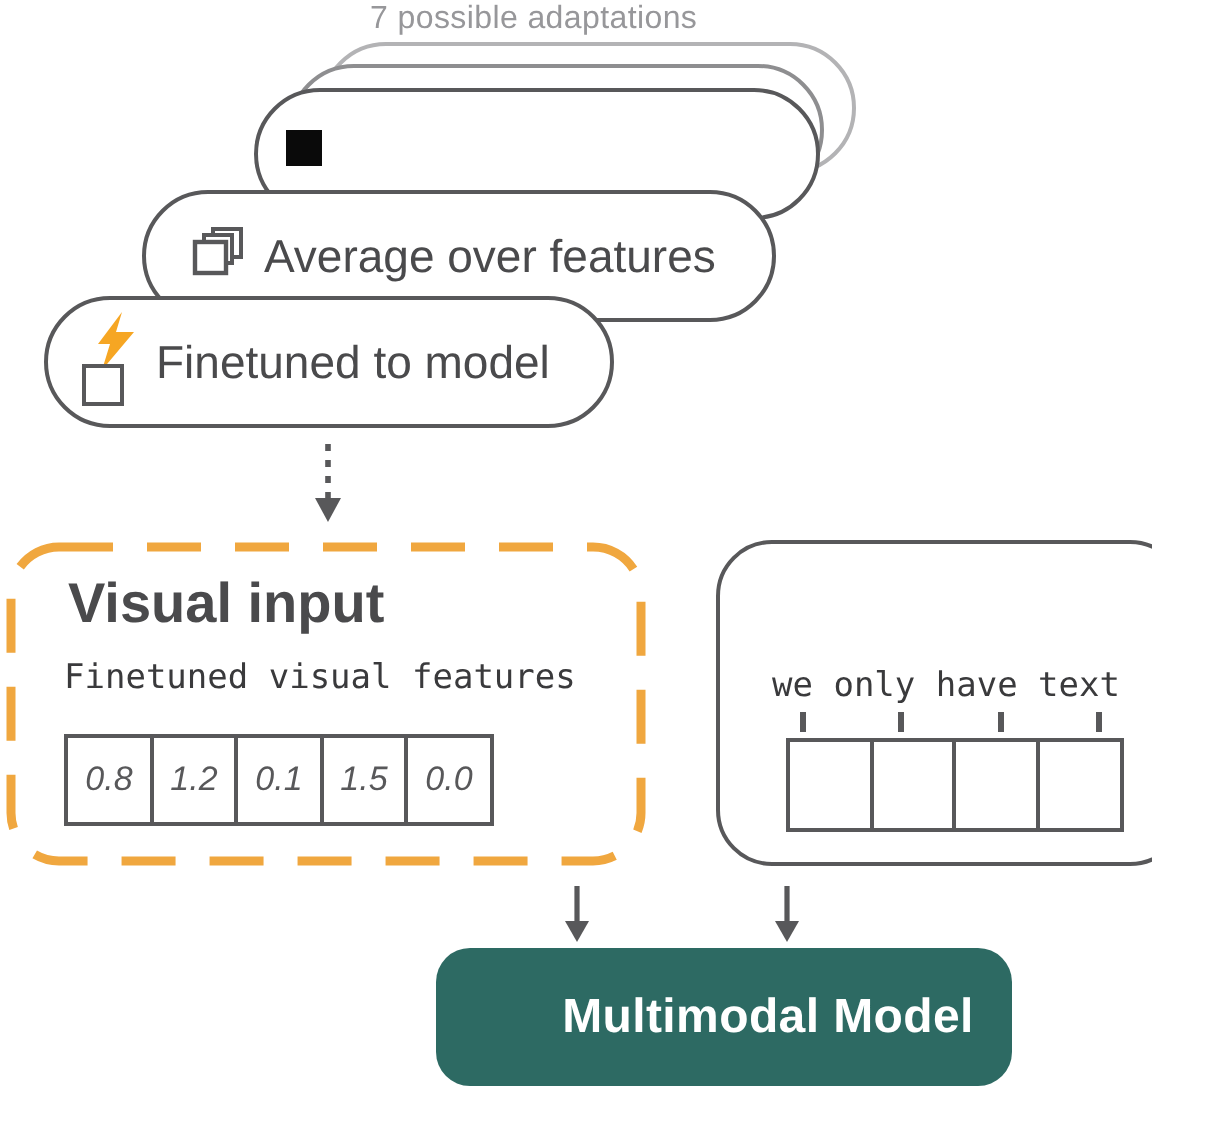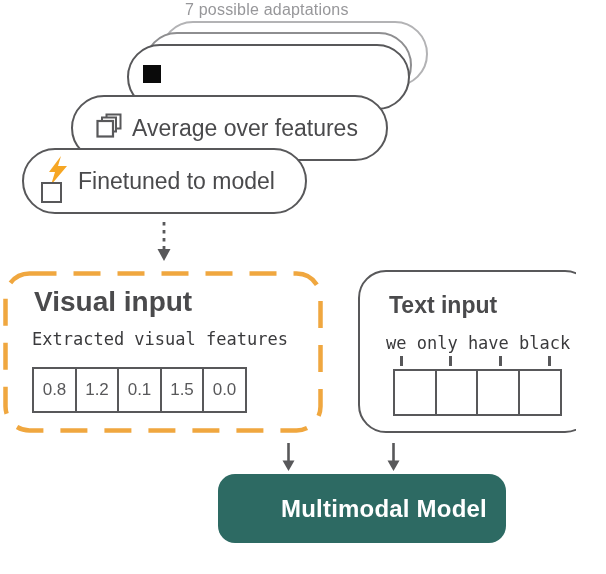--- a/index.html
+++ b/index.html
@@ -25,21 +25,21 @@
   .icon-wrap{flex:0 0 auto;display:flex;align-items:center;}
   .fine-icon{position:relative;width:28px;height:46px;flex:0 0 auto;}
   .fine-icon .sq{position:absolute;left:0;bottom:1px;width:17px;height:17px;background:#fff;border:2.5px solid #58585a;}
   .fine-icon svg{position:absolute;left:6px;top:-2px;}
   .dotted-arrow{position:absolute;left:155px;top:221px;z-index:6;}
   
   .visual-box{position:absolute;left:3px;top:271px;width:320px;height:162px;z-index:6;}
   .visual-box .dash{position:absolute;left:0;top:0;}
   .vbox-title{position:absolute;left:31px;top:15px;font-size:28px;font-weight:bold;color:#4a4a4c;}
   .vbox-sub{position:absolute;left:29px;top:58px;font-family:"DejaVu Sans Mono",monospace;font-size:17px;color:#3a3a3c;white-space:nowrap;}
-  .cell-row{position:absolute;display:flex;}
+  .cell-row{position:absolute;display:flex;font-style:italic;}
   .vcells{left:29px;top:96px;}
   .cell{
     box-sizing:border-box;width:45px;height:46px;border:2.5px solid #58585a;background:#fff;
     margin-left:-2.5px;display:flex;align-items:center;justify-content:center;
     font-size:17px;color:#58585a;
   }
   .cell:first-child{margin-left:0;}
   
   .text-box{
     position:absolute;left:358px;top:270px;width:235px;height:163px;box-sizing:border-box;
@@ -95,33 +95,32 @@
   <svg class="dotted-arrow" width="18" height="41" viewBox="0 0 18 41">
     <line x1="9" y1="1" x2="9" y2="28" stroke="#58585a" stroke-width="2.8" stroke-dasharray="3.5 4.5"></line>
     <polygon points="2.5,28 15.5,28 9,40" fill="#58585a"></polygon>
   </svg>
 
   <div class="visual-box">
     <svg class="dash" width="320" height="162" viewBox="0 0 320 162">
       <rect x="2.5" y="2.5" width="315" height="157" rx="24" fill="none" stroke="#F0A73F" stroke-width="4.5" stroke-dasharray="27 17"></rect>
     </svg>
     <div class="vbox-title">Visual input</div>
-    <div class="vbox-sub">Extracted visual features</div>
+    <div class="vbox-sub">Finetuned visual features</div>
     <div class="cell-row vcells">
       <div class="cell">0.8</div>
       <div class="cell">1.2</div>
       <div class="cell">0.1</div>
       <div class="cell">1.5</div>
       <div class="cell">0.0</div>
     </div>
   </div>
 
   <div class="text-box">
-    <div class="tbox-title">Text input</div>
-    <div class="tbox-sentence">we only have black</div>
+    <div class="tbox-sentence">we only have text</div>
     <span class="tick" style="left:40px"></span>
     <span class="tick" style="left:89px"></span>
     <span class="tick" style="left:139px"></span>
     <span class="tick" style="left:188px"></span>
     <div class="cell-row tcells">
       <div class="cell tcell"></div>
       <div class="cell tcell"></div>
       <div class="cell tcell"></div>
       <div class="cell tcell"></div>
     </div>

